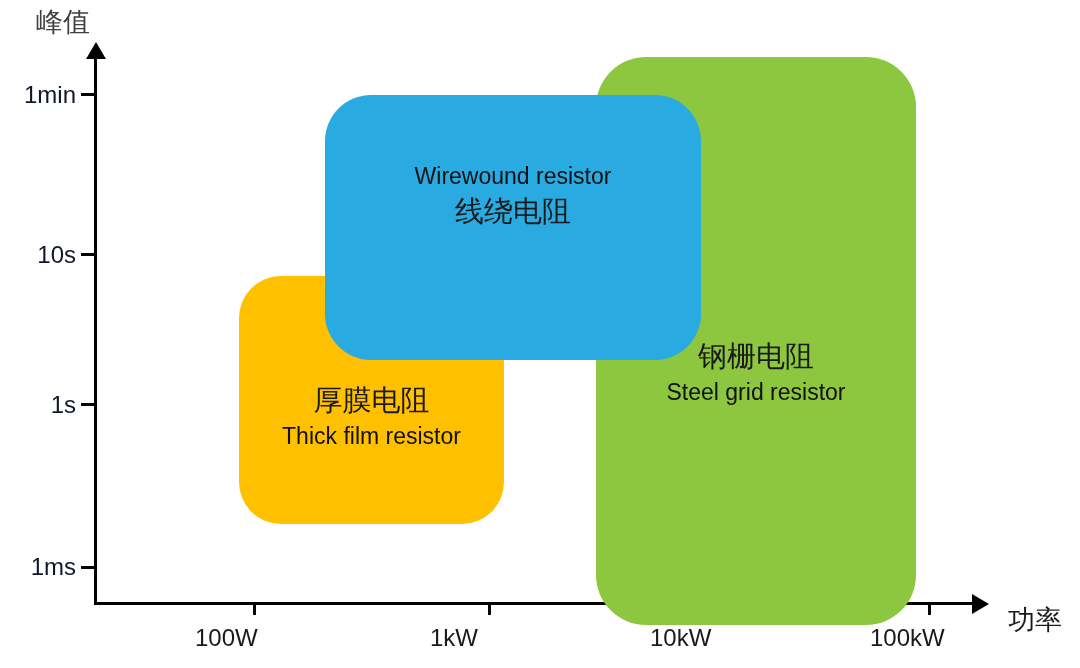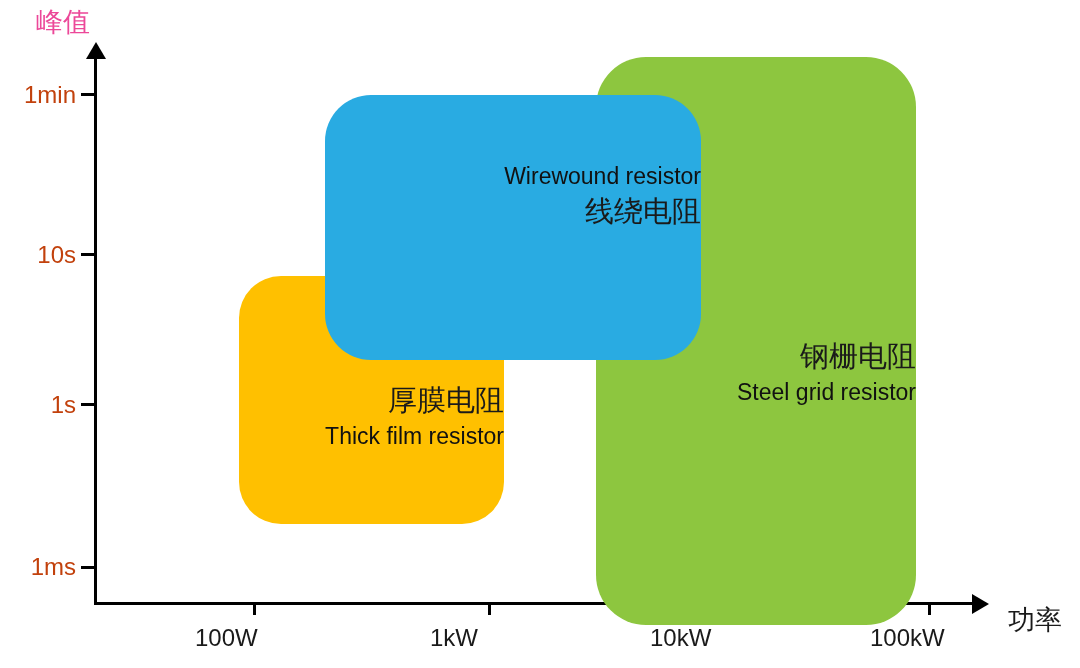--- a/index.html
+++ b/index.html
@@ -9,21 +9,21 @@
     height: 668px;
     background: #ffffff;
     font-family: "Liberation Sans", "DejaVu Sans", sans-serif;
     color: #1a1a1a;
     overflow: hidden;
   }
 
   
   .y-axis-title {
     position: absolute; left: 36px; top: 4px;
-    font-size: 27px; font-weight: 400; color: #ec4899;
+    font-size: 27px; font-weight: 400; color: #404040;
   }
   .x-axis-title {
     position: absolute; left: 1008px; top: 602px;
     font-size: 27px; font-weight: 400; color: #1a1a1a;
   }
 
   
   .y-axis-line { position: absolute; left: 94px; top: 58px; width: 3px; height: 547px; background: #000; }
   .x-axis-line { position: absolute; left: 94px; top: 602px; width: 882px; height: 3px; background: #000; }
   .y-axis-arrow {
@@ -37,21 +37,21 @@
     border-left: 17px solid #000;
   }
 
   
   .ytick-mark { position: absolute; left: 81px; width: 13px; height: 3px; background: #000; }
   .ytick-mark.t0 { top: 93px; }
   .ytick-mark.t1 { top: 253px; }
   .ytick-mark.t2 { top: 403px; }
   .ytick-mark.t3 { top: 566px; }
 
-  .ytick-label { position: absolute; left: 0; width: 76px; text-align: right; font-size: 24px; line-height: 28px; color: #c2410c; }
+  .ytick-label { position: absolute; left: 0; width: 76px; text-align: right; font-size: 24px; line-height: 28px; color: #0f172a; }
   .ytick-label.t0 { top: 81px; }
   .ytick-label.t1 { top: 241px; }
   .ytick-label.t2 { top: 391px; }
   .ytick-label.t3 { top: 553px; }
 
   .xtick-mark { position: absolute; top: 602px; width: 3px; height: 13px; background: #000; }
   .xtick-mark.t0 { left: 253px; }
   .xtick-mark.t1 { left: 488px; }
   .xtick-mark.t2 { left: 708px; }
   .xtick-mark.t3 { left: 928px; }
@@ -60,21 +60,21 @@
   .xtick-label.t0 { left: 195px; }
   .xtick-label.t1 { left: 430px; }
   .xtick-label.t2 { left: 650px; }
   .xtick-label.t3 { left: 870px; }
 
   
   .region {
     position: absolute;
     display: flex;
     flex-direction: column;
-    align-items: flex-end;
+    align-items: center;
     justify-content: center;
     row-gap: 2px;
     box-sizing: border-box;
     text-align: center;
   }
   .region .label-zh { font-size: 29px; color: #1a1a1a; }
   .region .label-en { font-size: 23px; color: #111111; }
 
   .region-thick-film {
     left: 239px; top: 276px; width: 265px; height: 248px;

